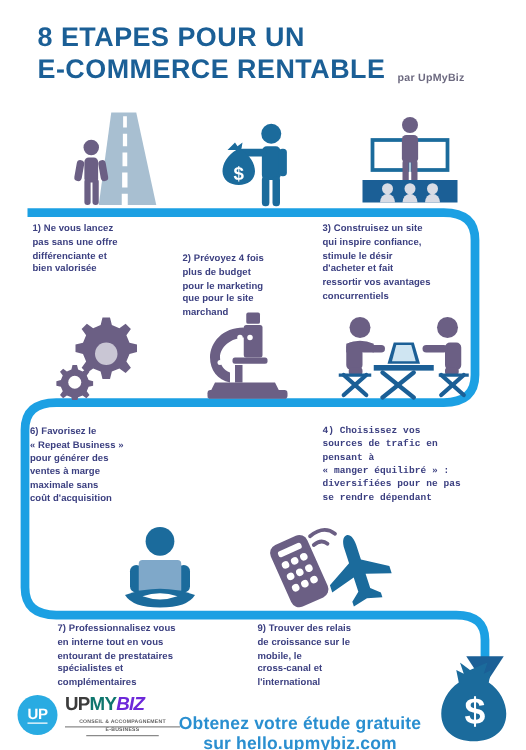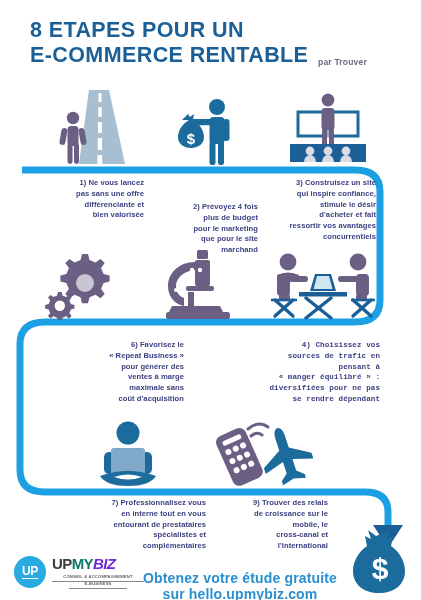--- a/index.html
+++ b/index.html
@@ -22,21 +22,21 @@
   }
 
   
   #snake { position:absolute; left:0; top:0; width:421px; height:600px; }
 
   
   .icon-cell { position:absolute; display:flex; align-items:flex-end; justify-content:center; }
 
   
   .step-text {
-    position:absolute; text-align:right; color:#3b3f80;
+    position:absolute; text-align:left; color:#3b3f80;
     font-size:7.6px; line-height:1.42; letter-spacing:0.05px;
     white-space:pre-line; font-weight:bold;
   }
 
   
   .footer-logo { position:absolute; left:14px; top:552px; width:130px; height:40px; }
   .logo-badge {
     position:absolute; left:0; top:4px; width:32px; height:32px; border-radius:50%;
     background:#29abe2; display:flex; align-items:center; justify-content:center;
   }
@@ -65,21 +65,21 @@
   }
   .moneybag-end { position:absolute; left:352px; top:530px; }
 </style>
 </head>
 <body>
 
 <div id="stage">
 
   <div class="title">8 ETAPES POUR UN
 E-COMMERCE RENTABLE</div>
-  <div class="byline">par Trouver</div>
+  <div class="byline">par UpMyBiz</div>
 
   <svg id="snake" viewBox="0 0 421 600">
 
     <path d="M 22 170 L 355 170 Q 380 170 380 192 L 380 300 Q 380 322 355 322 L 45 322 Q 20 322 20 344 L 20 470 Q 20 492 45 492 L 365 492 Q 388 492 388 512 L 388 528" fill="none" stroke="#1ca0e3" stroke-width="7" stroke-linecap="butt"></path>
 
     <polygon points="373,525 403,525 388,548" fill="#1b5f96"></polygon>
   </svg>
 
   <div class="icon-cell" style="left:40px;top:88px;width:100px;height:78px;">
     <svg width="96" height="78" viewBox="0 0 96 78">
@@ -209,21 +209,21 @@
         <path d="M84 52 L102 68"></path>
         <path d="M102 52 L84 68"></path>
       </g>
       <g stroke="#1b5f96" stroke-width="2.6">
         <line x1="2" y1="52" x2="28" y2="52"></line>
         <line x1="82" y1="52" x2="106" y2="52"></line>
       </g>
     </svg>
   </div>
 
-  <div class="step-text" style="left:24px;top:340px;width:116px;margin-left:44px;">6) Favorisez le
+  <div class="step-text" style="left:24px;top:340px;width:116px;">6) Favorisez le
 «  Repeat Business »
 pour générer des
 ventes à marge
 maximale sans
 coût d'acquisition</div>
   <div class="step-text" style="left:258px;top:340px;width:122px;font-family:Liberation Mono, monospace;">4) Choisissez vos
 sources de trafic en
 pensant à
 « manger équilibré » :
 diversifiées pour ne pas

